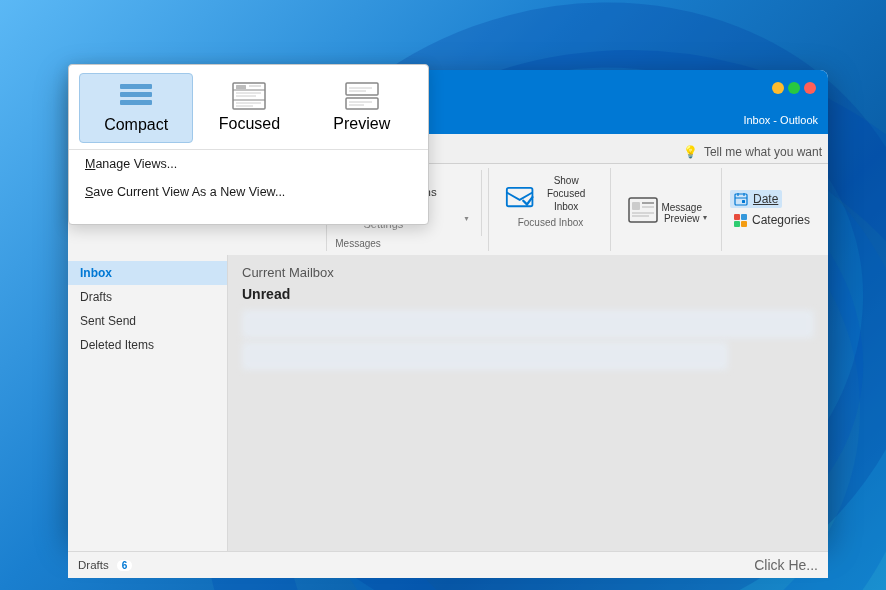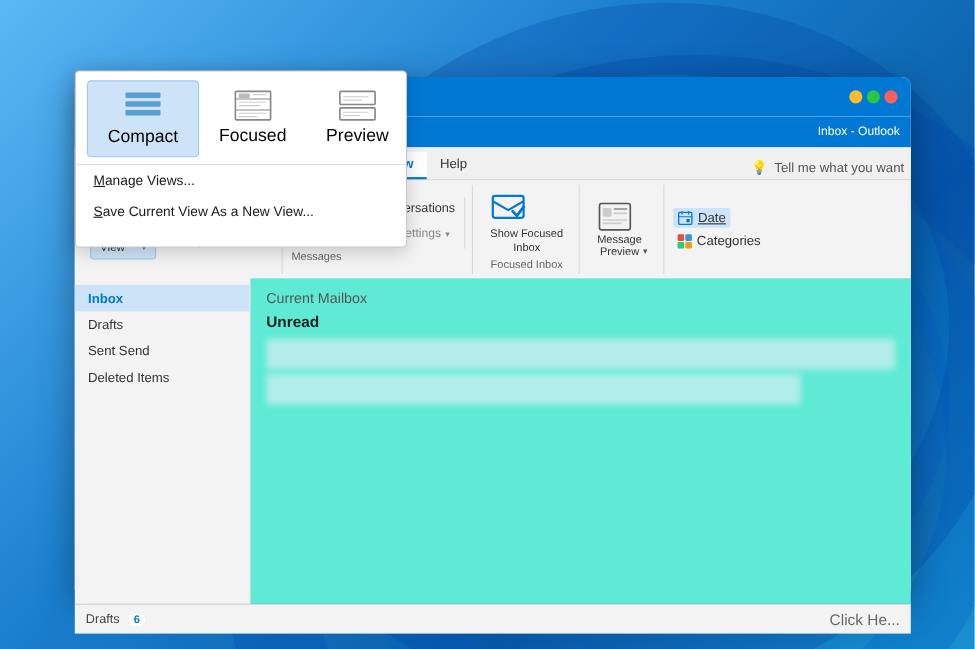--- a/index.html
+++ b/index.html
@@ -163,22 +163,22 @@
     .ribbon-buttons-row {
       display: flex;
       gap: 4px;
       flex: 1;
       align-items: flex-start;
       padding-top: 2px;
     }
 
     .ribbon-btn-large {
       display: flex;
-      flex-direction: column;
-      align-items: flex-start;
+      flex-direction: row;
+      align-items: flex-end;
       gap: 2px;
       padding: 4px 8px;
       cursor: pointer;
       border-radius: 3px;
       min-width: 48px;
     }
 
     
     .change-view-btn {
       background: #cde4f8;
@@ -237,21 +237,21 @@
     .arr-grid-cell {
       background: #0078d4;
       border-radius: 1px;
     }
 
     
     .dropdown-menu {
       position: absolute;
       top: 64px;
       left: 68px;
-      width: 302px;
+      width: 361px;
       background: #fff;
       border: 1px solid #c8c8c8;
       border-radius: 4px;
       box-shadow: 0 4px 16px rgba(0,0,0,0.18);
       z-index: 100;
       padding-bottom: 18px;
     }
 
     
     .view-type-row {
@@ -301,21 +301,21 @@
     .sidebar-item {
       padding: 5px 12px;
       font-size: 12px;
       color: #333;
       cursor: pointer;
     }
     .sidebar-item.active { background: #cde4f8; color: #0078d4; font-weight: 600; }
 
     .main-content {
       flex: 1;
-      background: #5eead4;
+      background: #e5e5e5;
       padding: 10px 14px;
     }
     .main-header {
       font-size: 13px;
       color: #555;
       margin-bottom: 6px;
     }
     .main-section-title {
       font-size: 14px;
       font-weight: 700;

